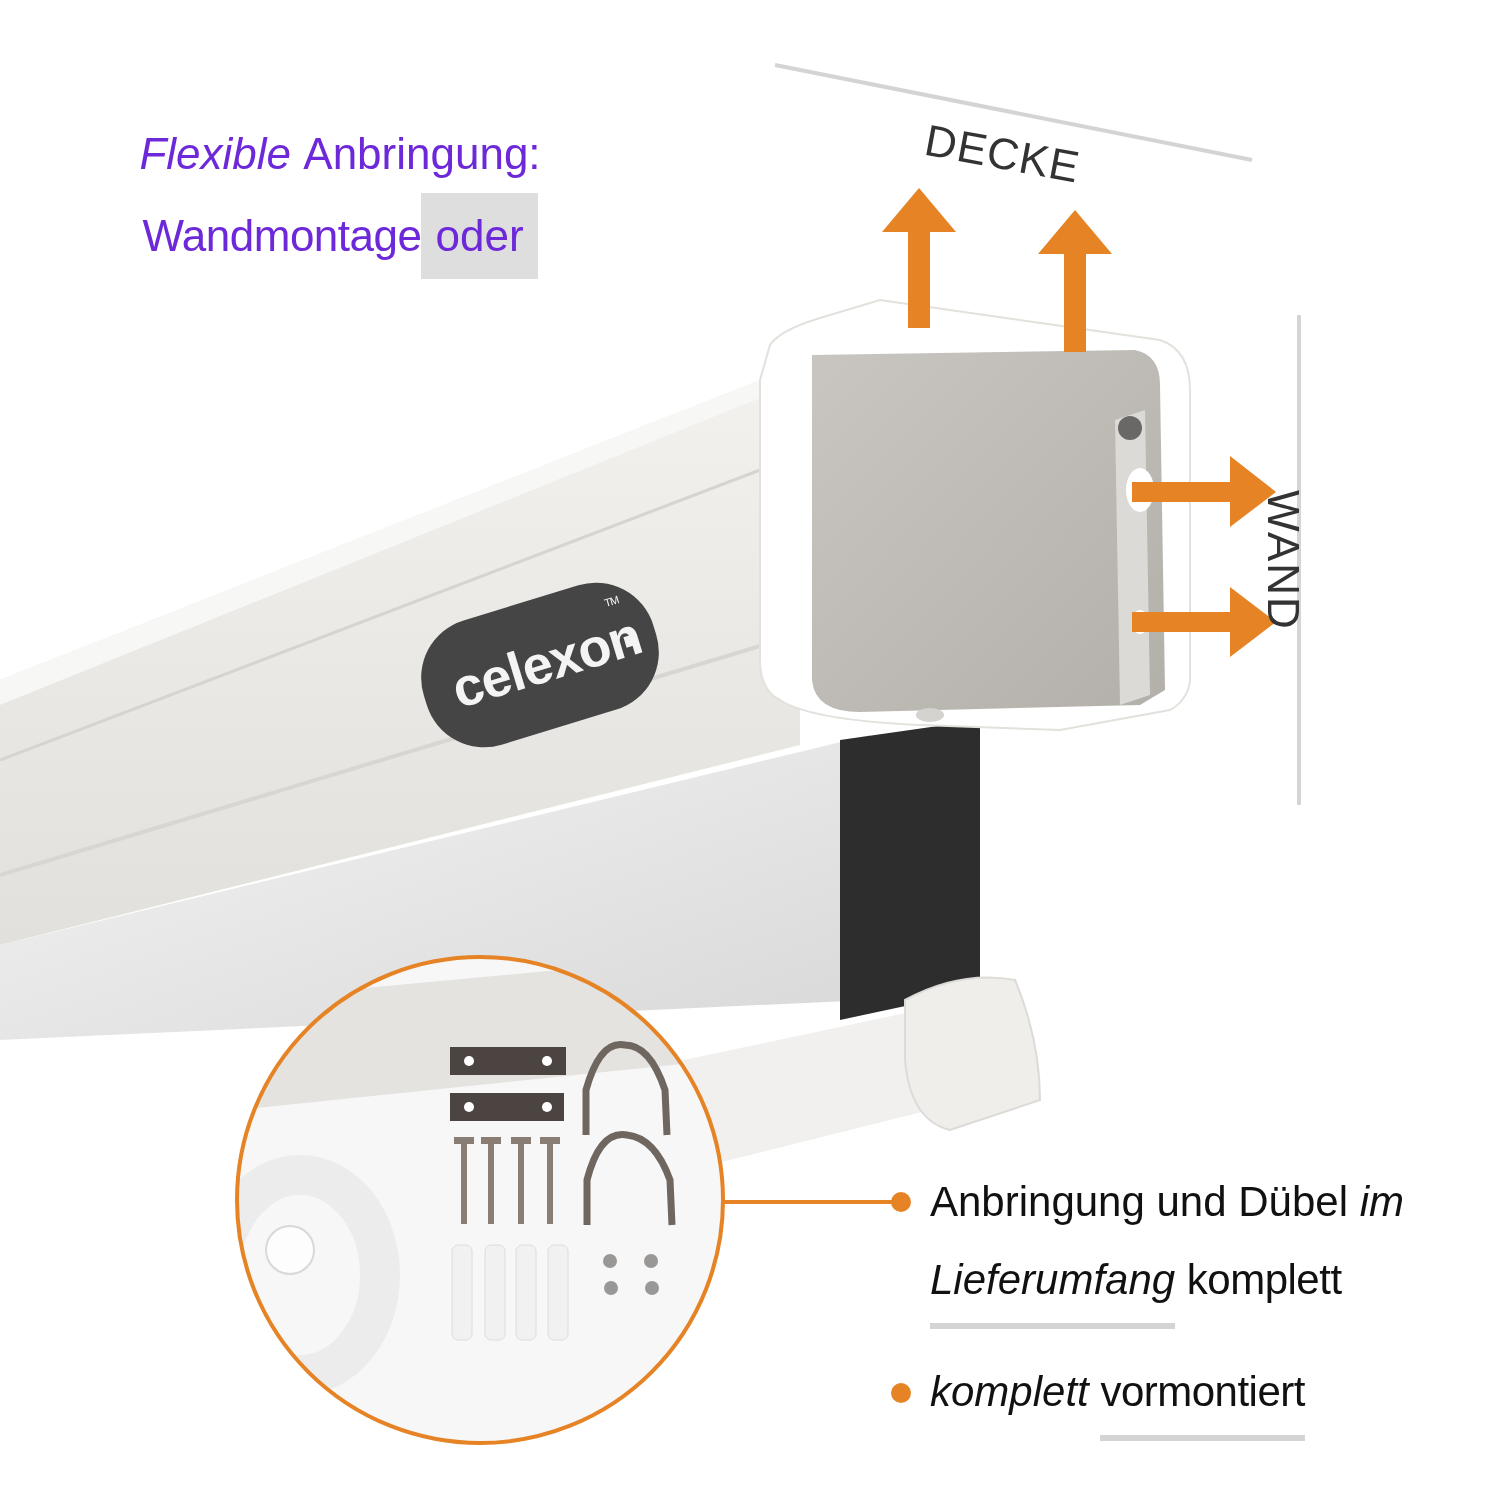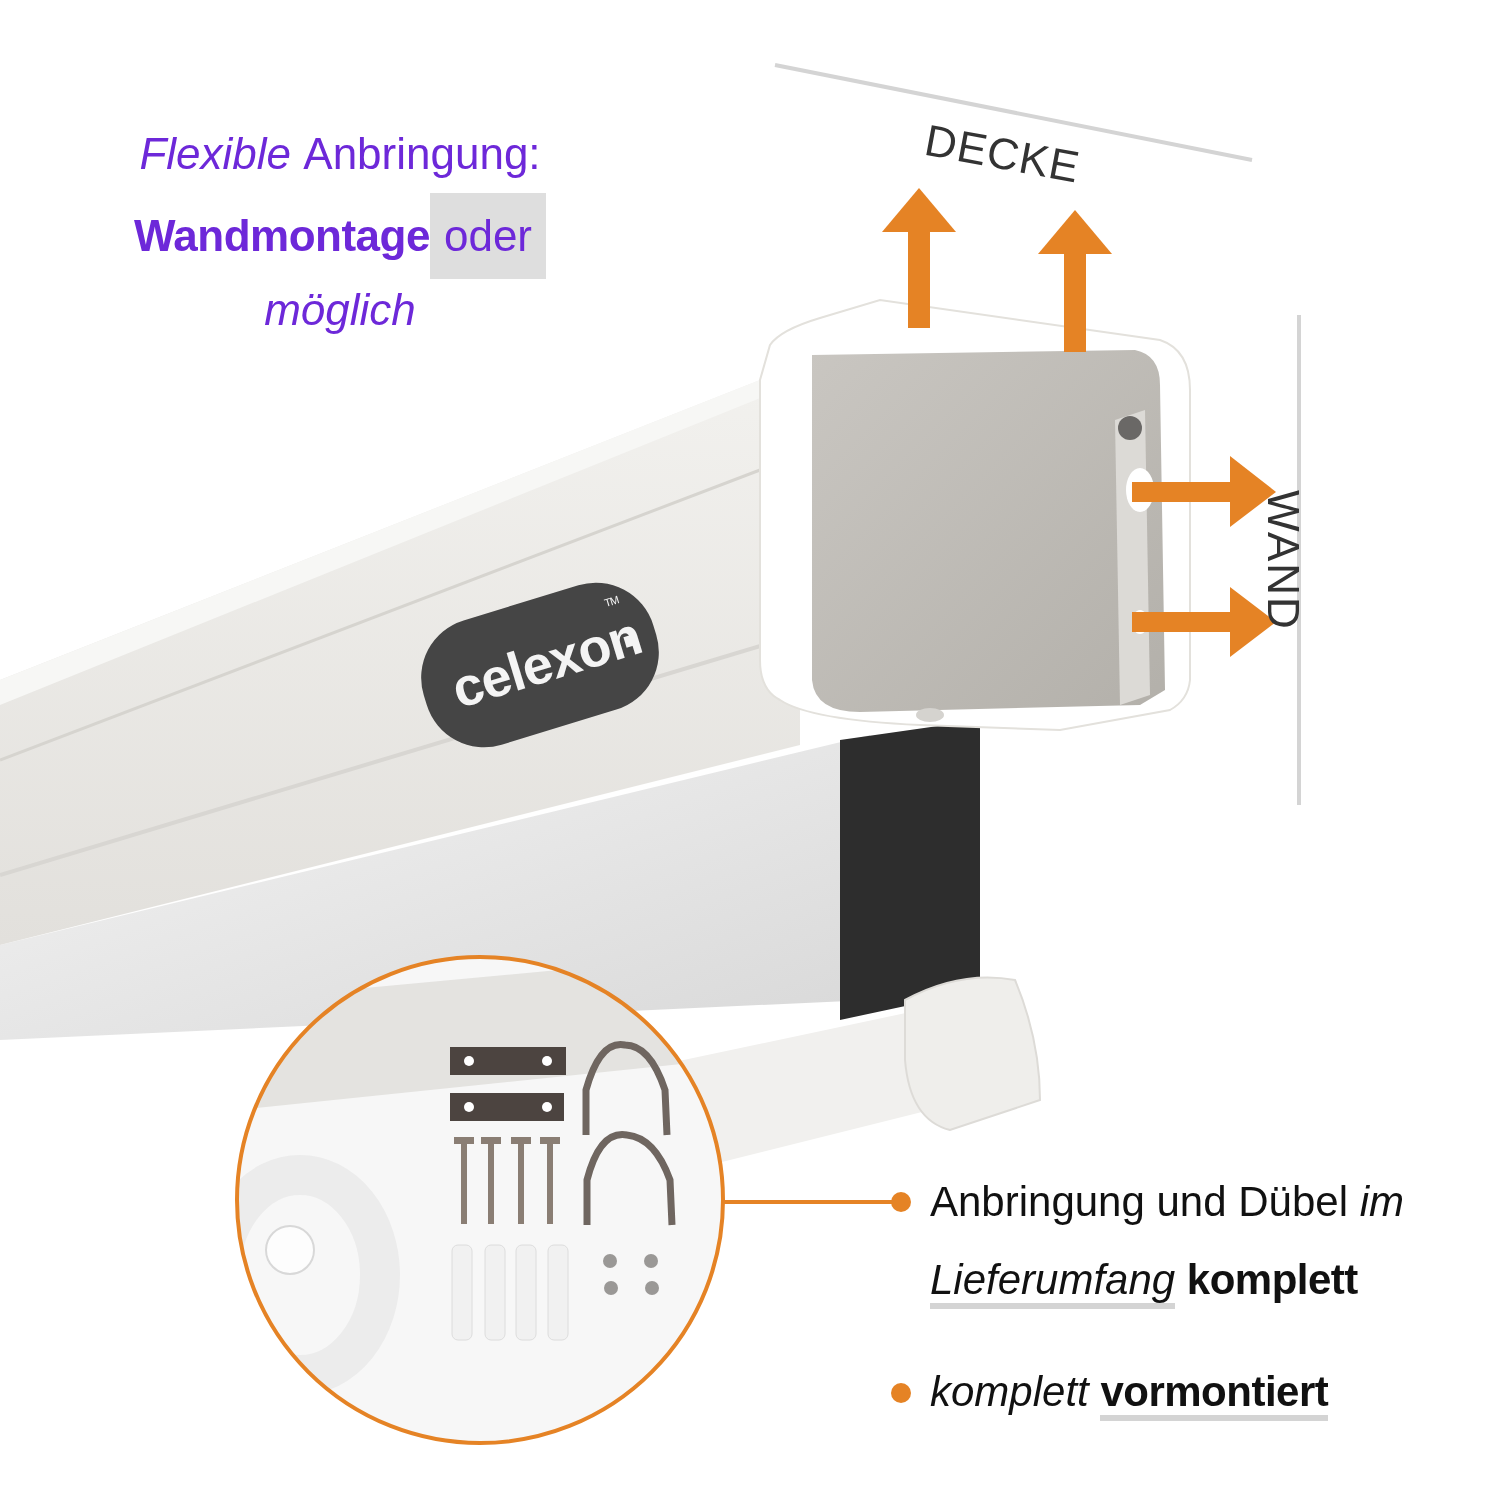--- a/index.html
+++ b/index.html
@@ -3,29 +3,29 @@
 <meta charset="utf-8">
 <style>
   html,body{margin:0;padding:0;background:#fff;}
   body{width:1500px;height:1500px;position:relative;overflow:hidden;font-family:"Liberation Sans",sans-serif;}
   svg.scene{position:absolute;left:0;top:0;}
   
   .headline{position:absolute;left:60px;top:115px;width:560px;text-align:center;color:#6d28d9;}
   .hl-line{font-size:44px;line-height:78px;height:78px;white-space:nowrap;}
   .light{font-weight:300;}
   .ital{font-style:italic;font-weight:300;}
-  .bold{font-weight:700;letter-spacing:-0.5px;}
+  .bold{font-weight:400;letter-spacing:-0.5px;}
   .oder{display:inline-block;background:#dedede;padding:0 14px;line-height:86px;font-weight:300;}
   
   .decke{position:absolute;left:930px;top:115px;font-size:44px;font-weight:300;color:#333;transform:rotate(10.5deg);transform-origin:left top;letter-spacing:1px;}
   .wand{position:absolute;left:1308px;top:490px;font-size:44px;font-weight:300;color:#333;transform:rotate(90deg);transform-origin:left top;letter-spacing:2px;}
   .logo{position:absolute;left:438px;top:610px;width:210px;height:110px;transform:rotate(-17deg);color:#f4f4f4;font-weight:700;font-size:54px;letter-spacing:-1px;}
   
   .bullet-text{position:absolute;color:#111;font-size:42px;white-space:nowrap;}
-  .uline{border-bottom:6px solid #d4d4d4;padding-bottom:0;}
+  .uline{border-bottom:6px solid #d4d4d4;padding-bottom:20px;}
   .dot{position:absolute;width:20px;height:20px;border-radius:50%;background:#e58325;}
 </style>
 </head>
 <body>
 
 <svg class="scene" width="1500" height="1500" viewBox="0 0 1500 1500">
   <defs>
     <linearGradient id="housing" x1="0" y1="0" x2="0" y2="1">
       <stop offset="0" stop-color="#f2f1ee"></stop>
       <stop offset="1" stop-color="#e2e0dc"></stop>
@@ -145,23 +145,20 @@
 </svg>
 
 <div class="headline">
   <div class="hl-line">
     <span class="ital">Flexible</span>
     <span class="light">Anbringung:</span>
   </div>
   <div class="hl-line">
     <span class="bold">Wandmontage</span><span class="oder">oder</span>
   </div>
-  <div class="hl-line">
-    <span class="ital">möglich</span>
-  </div>
 </div>
 
 <div class="decke">DECKE</div>
 <div class="wand">WAND</div>
 
 <div class="logo">
   <span style="position:absolute;left:12px;top:22px;">celexon</span>
   <span style="position:absolute;left:190px;top:52px;width:11px;height:11px;background:#f4f4f4;"></span>
   <span style="position:absolute;left:182px;top:8px;font-size:11px;font-weight:400;">TM</span>
 </div>

